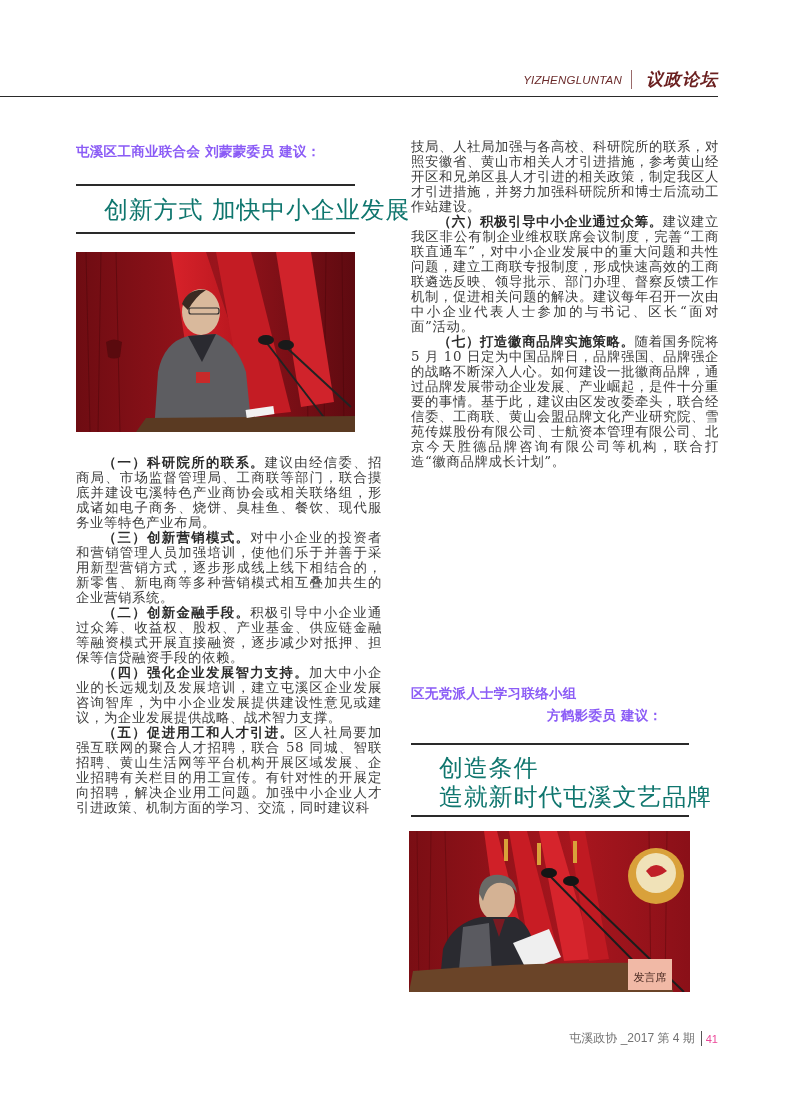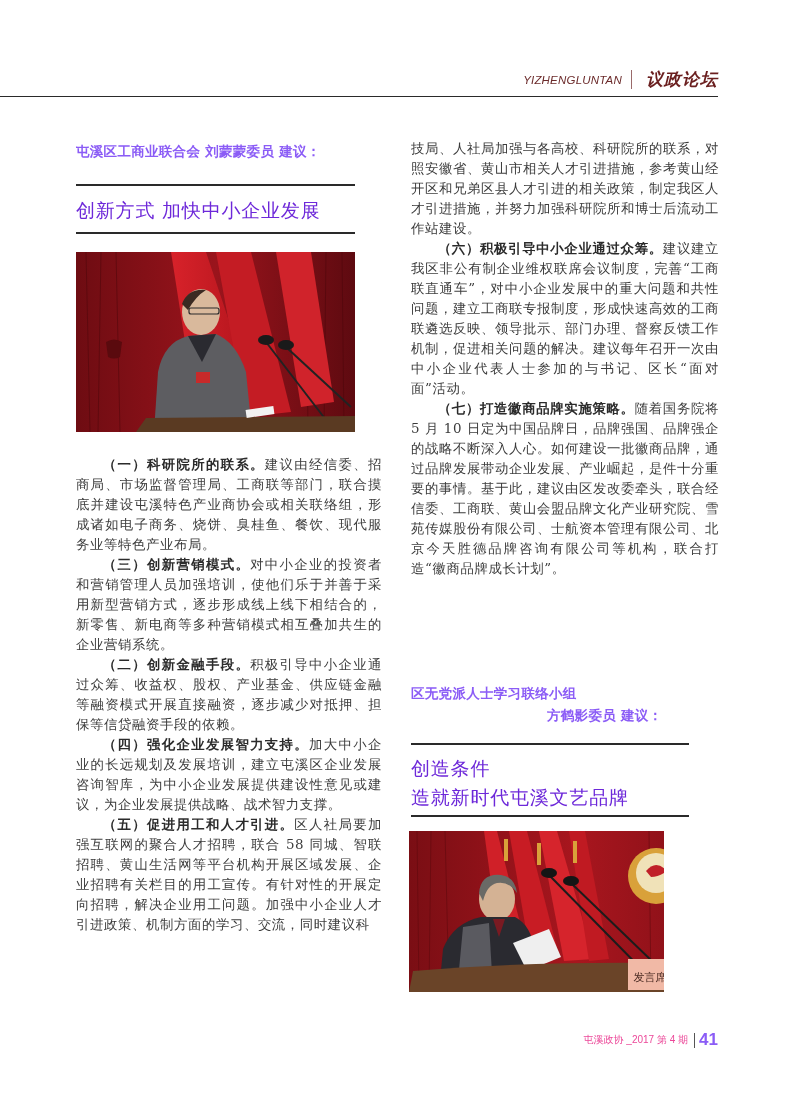--- a/index.html
+++ b/index.html
@@ -64,36 +64,37 @@
       white-space: nowrap;
     }
     .rule {
       position: absolute;
       height: 1.5px;
       background: #2a2a2a;
     }
     .headline {
       position: absolute;
       font-family: "DejaVu Sans", "Liberation Sans", sans-serif;
-      font-size: 19px;
-      color: #6d28d9;
+      font-size: 24px;
+      color: #0f766e;
       letter-spacing: 0.8px;
       line-height: 28px;
       white-space: nowrap;
+      margin-left: 28px;
     }
     .photo {
       position: absolute;
       overflow: hidden;
     }
     .photo svg { display: block; }
 
     .body-text {
       position: absolute;
       font-size: 13.4px;
-      line-height: 20px;
+      line-height: 15px;
       color: #3c3c3c;
       text-align: justify;
       letter-spacing: 0.6px;
     }
     .body-text p {
       margin: 0;
       text-indent: 2em;
     }
     .body-text p.cont { text-indent: 0; }
     .body-text .lead {
@@ -106,34 +107,33 @@
     .footer {
       position: absolute;
       right: 86px;
       top: 1030px;
       font-family: "Liberation Sans", sans-serif;
       white-space: nowrap;
       display: flex;
       align-items: center;
     }
     .footer .journal {
-      font-size: 10px;
-      color: #ec4899;
+      font-size: 12px;
+      color: #737373;
     }
     .footer .fsep {
       display: inline-block;
       width: 1px;
       height: 15px;
       background: #555;
       margin: 0 4px 0 6px;
     }
     .footer .pagenum {
-      font-size: 17px;
-      color: #8b5cf6;
-      font-weight: bold;
+      font-size: 11px;
+      color: #ec4899;
     }
   </style>
 </head>
 <body>
 
 <div class="running-header">
   <span class="en">YIZHENGLUNTAN</span>
   <span class="sep"></span>
   <span class="cn">议政论坛</span>
 </div>
@@ -209,21 +209,21 @@
 
 <div>
   <div class="byline" style="left:411px; top:685px;">区无党派人士学习联络小组</div>
   <div class="byline" style="left:547px; top:707px;">方鹤影委员  建议：</div>
 
   <div class="rule" style="left:411px; top:743px; width:278px;"></div>
   <div class="headline" style="left:411px; top:754px;">创造条件</div>
   <div class="headline" style="left:411px; top:783px;">造就新时代屯溪文艺品牌</div>
   <div class="rule" style="left:411px; top:815px; width:278px;"></div>
 
-  <div class="photo" style="left:409px; top:831px; width:255px; height:161px;">
+  <div class="photo" style="left:409px; top:831px; width:281px; height:161px;">
     <svg width="281" height="161" viewBox="0 0 281 161">
       <defs>
         <linearGradient id="cur2" x1="0" x2="1">
           <stop offset="0" stop-color="#7a0e14"></stop>
           <stop offset="0.6" stop-color="#a8161e"></stop>
           <stop offset="1" stop-color="#8a1018"></stop>
         </linearGradient>
       </defs>
       <rect width="281" height="161" fill="url(#cur2)"></rect>
       <g stroke="#5a080c" stroke-width="1" opacity="0.5">

